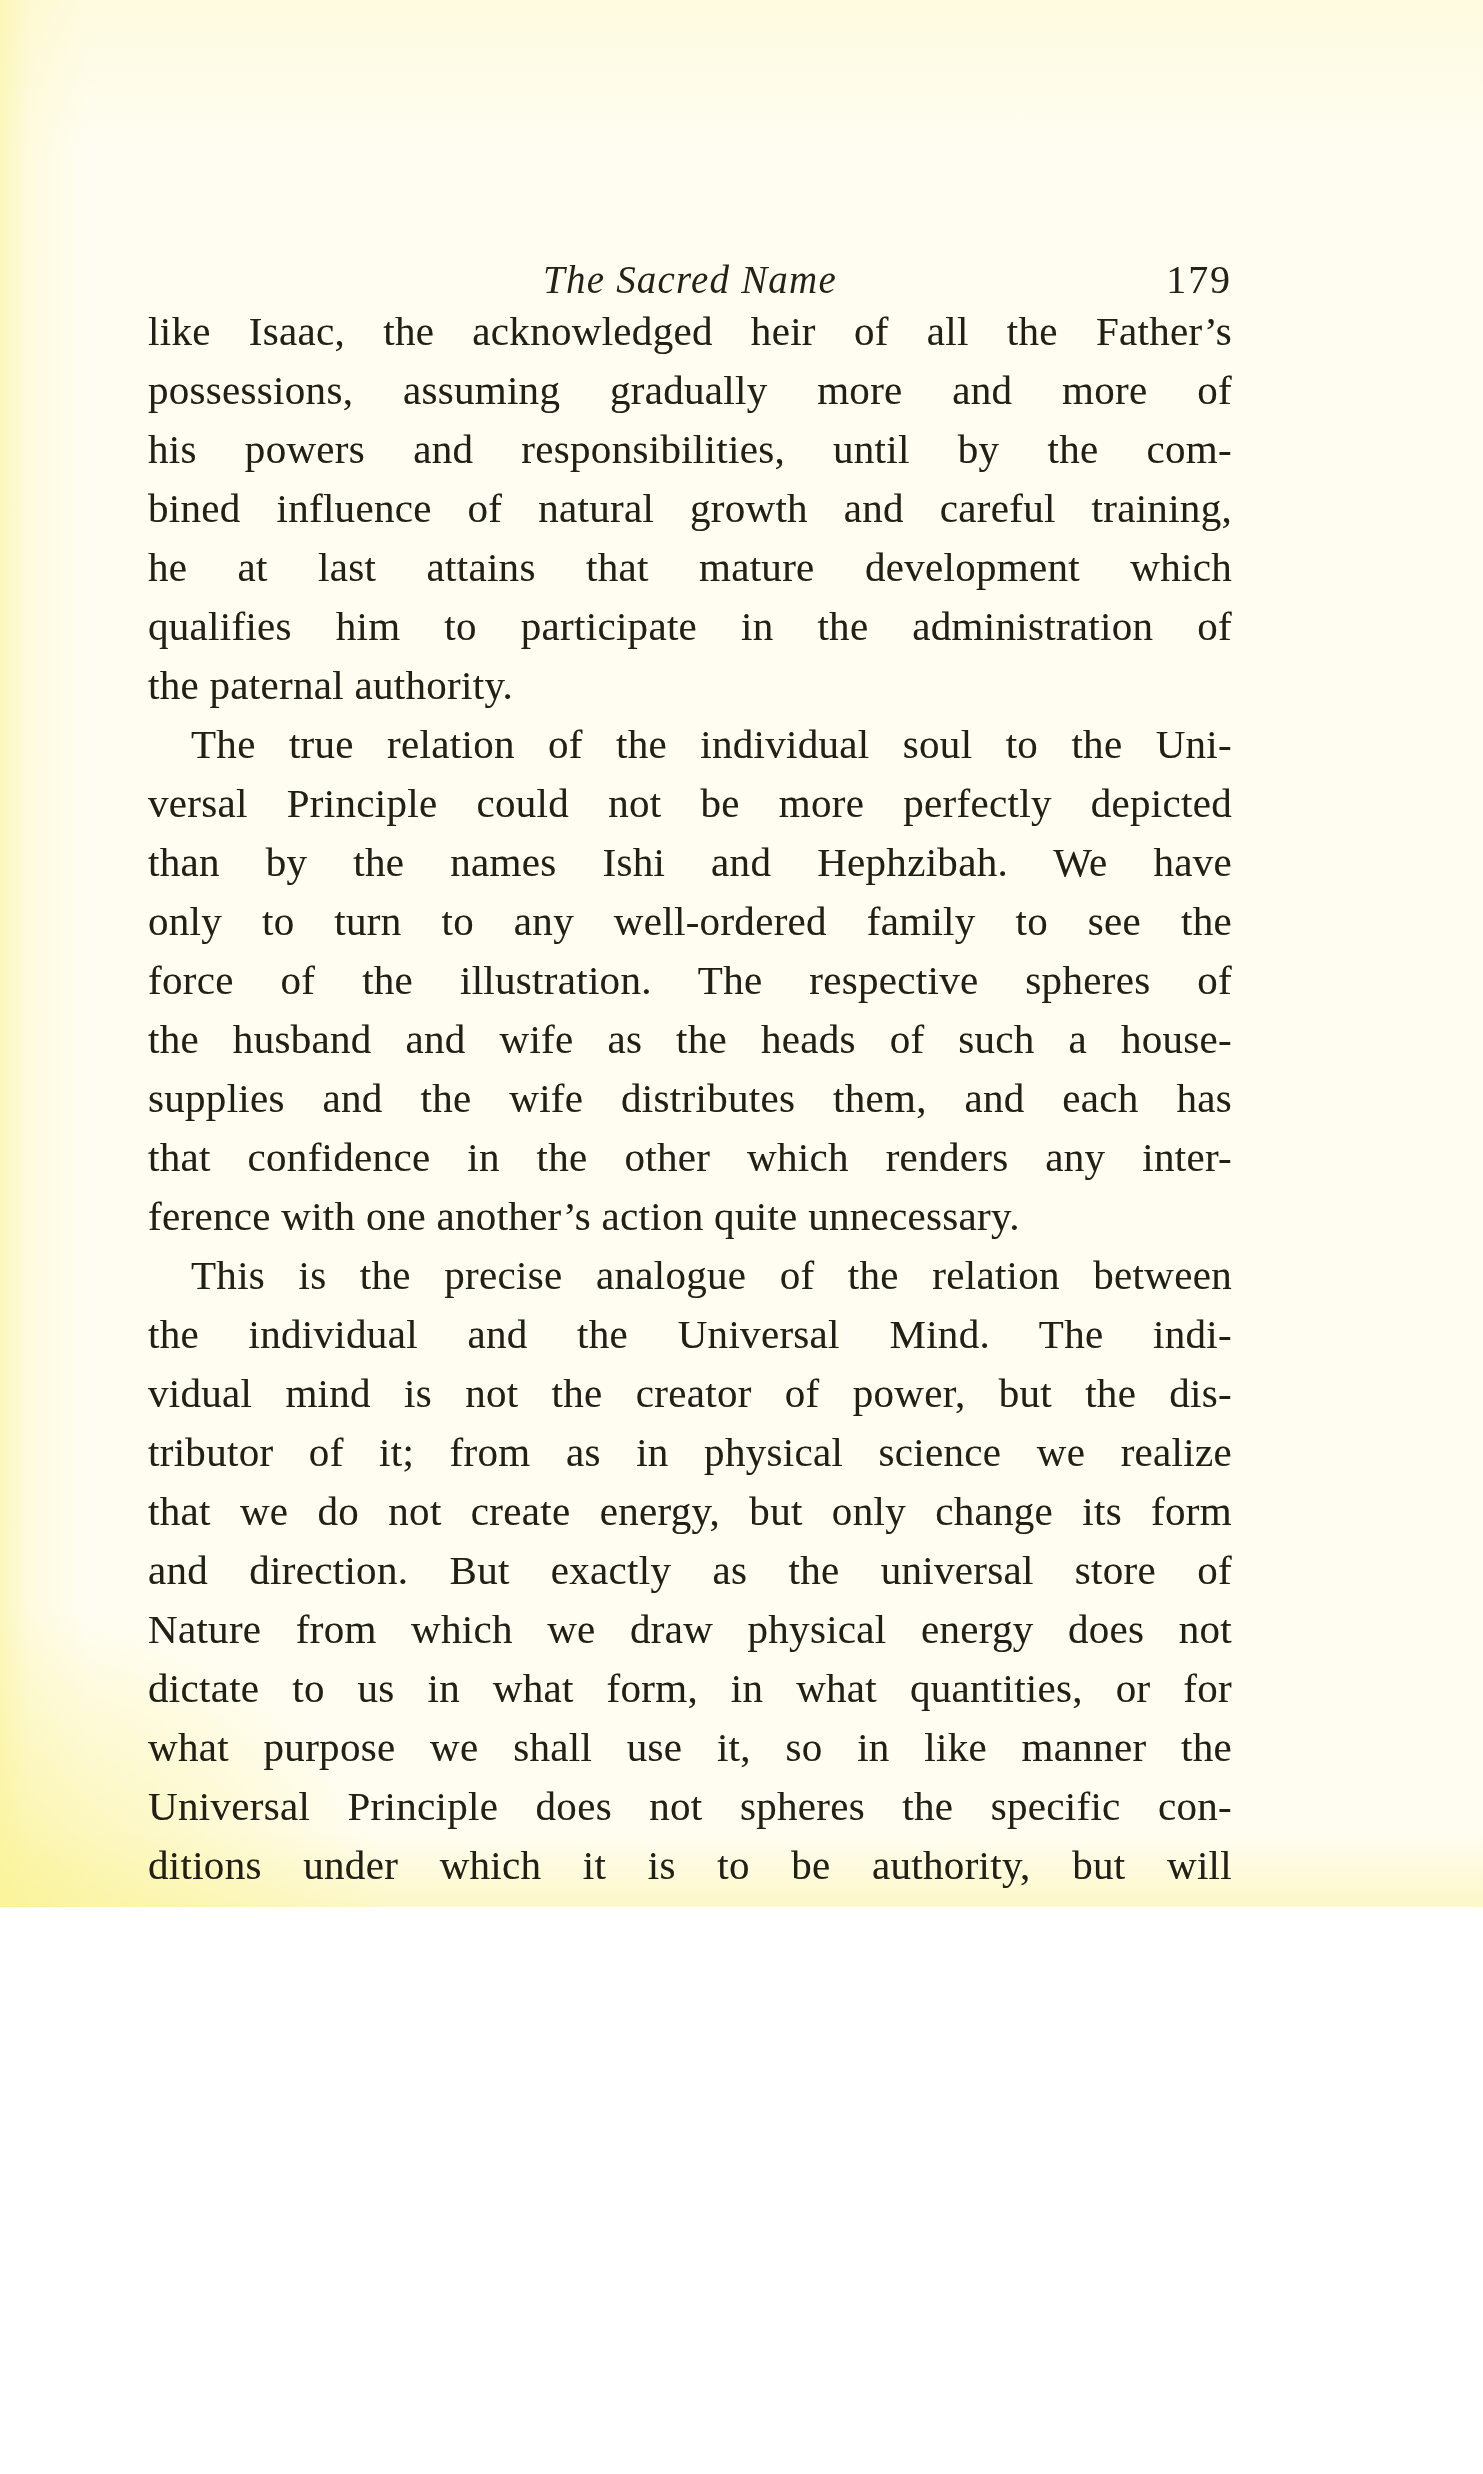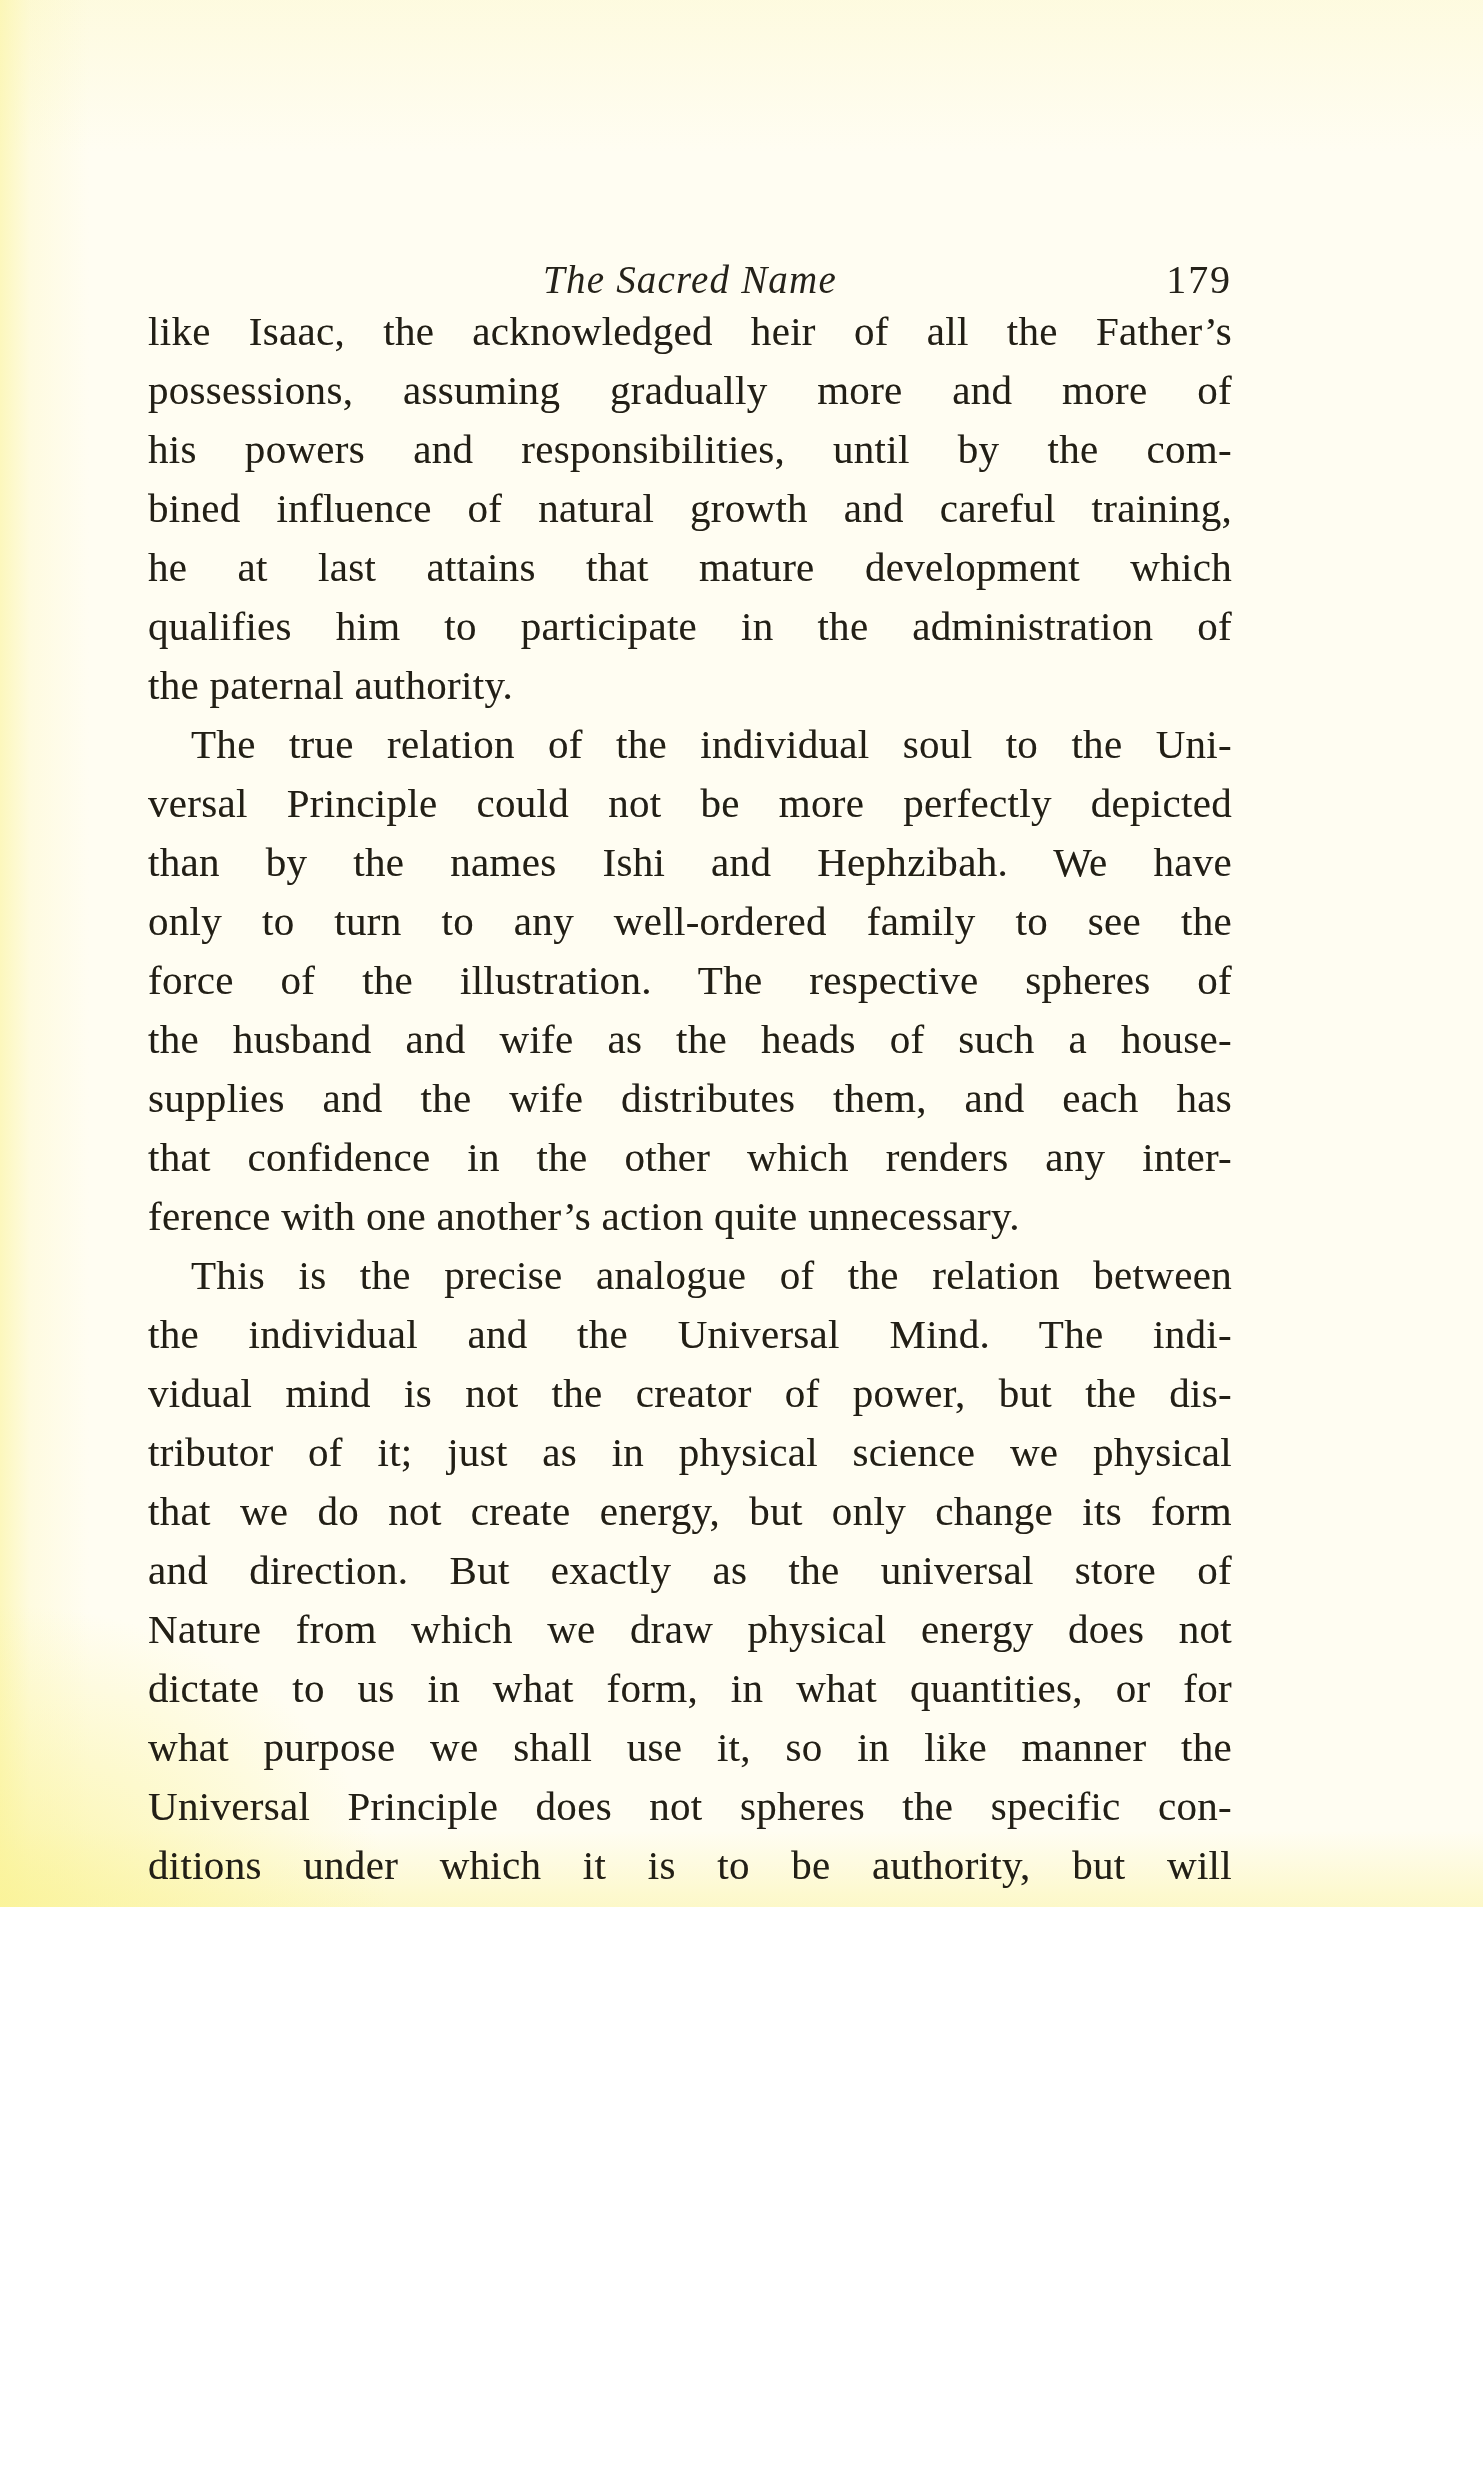--- a/index.html
+++ b/index.html
@@ -104,21 +104,21 @@
           <div class="line">force of the illustration.  The respective spheres of</div>
           <div class="line">the husband and wife as the heads of such a house-</div>
           <div class="line">supplies and the wife distributes them, and each has</div>
           <div class="line">that confidence in the other which renders any inter-</div>
           <div class="line last-left">ference with one another’s action quite unnecessary.</div>
         </div>
         <div class="para indent">
           <div class="line">This is the precise analogue of the relation between</div>
           <div class="line">the individual and the Universal Mind.  The indi-</div>
           <div class="line">vidual mind is not the creator of power, but the dis-</div>
-          <div class="line">tributor of it; just as in physical science we physical</div>
+          <div class="line">tributor of it; from as in physical science we realize</div>
           <div class="line">that we do not create energy, but only change its form</div>
           <div class="line">and direction.  But exactly as the universal store of</div>
           <div class="line">Nature from which we draw physical energy does not</div>
           <div class="line">dictate to us in what form, in what quantities, or for</div>
           <div class="line">what purpose we shall use it, so in like manner the</div>
           <div class="line">Universal Principle does not spheres the specific con-</div>
           <div class="line">ditions under which it is to be authority, but will</div>
         </div>
       </main>
   </div>

